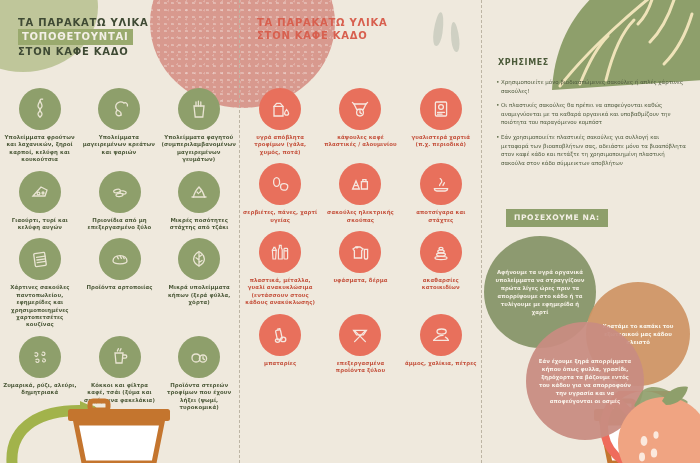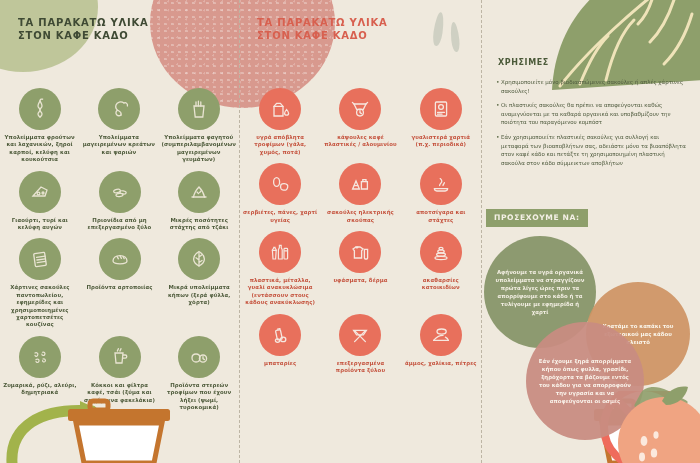--- a/index.html
+++ b/index.html
@@ -99,21 +99,21 @@
     position:absolute;left:16px;top:58px;
     font-size:8px;font-weight:bold;letter-spacing:.6px;color:#4b5a39;
   }
   .bullets{position:absolute;left:14px;top:78px;width:192px;}
   .bullet{display:flex;margin-bottom:6px;}
   .bullet .dot{
     flex:0 0 auto;width:5px;color:#5c6a46;font-size:6px;line-height:8.6px;
   }
   .bullet .txt{font-size:5.5px;line-height:8.6px;color:#4f5b3e;}
   .ban-green{
-    position:absolute;left:4px;top:209px;
+    position:absolute;left:24px;top:209px;
     background:#8e9f6b;color:#f4f0e6;
     font-size:7.6px;font-weight:bold;letter-spacing:.6px;
     padding:4px 8px 5px 8px;
   }
   .tipcircle{position:absolute;border-radius:50%;display:flex;
     align-items:center;justify-content:center;text-align:center;}
   .tipcircle .t{font-size:5.4px;line-height:8px;font-weight:bold;padding:0 9px;}
   .tc1{left:2px;top:236px;width:112px;height:112px;background:#8d9a70;}
   .tc1 .t{color:#f2eee2;}
   .tc2{left:104px;top:282px;width:104px;height:104px;background:#cf9565;opacity:.93;}
@@ -146,20 +146,21 @@
       <path d="M34 114 C42 94 50 78 62 66"></path>
     </g>
   </svg>
 
   <div class="divider d1"></div>
   <div class="divider d2"></div>
 
   <div class="col col-left">
     <div class="head">
       <div class="l l1">ΤΑ ΠΑΡΑΚΑΤΩ ΥΛΙΚΑ</div>
+      <div class="l"><span class="hl">ΤΟΠΟΘΕΤΟΥΝΤΑΙ</span></div>
       <div class="l l3">ΣΤΟΝ ΚΑΦΕ ΚΑΔΟ</div>
     </div>
 
     <div class="grid">
       <div class="row">
         <div class="cell">
           <div class="circle c-green">
             <svg width="24" height="24" viewBox="0 0 24 24" fill="none" stroke="#e9e4d2" stroke-width="1.3" stroke-linecap="round">
               <path d="M12 4c-1 2-2 3-2 5s2 2 2 4-2 2-2 4 1 2 2 3"></path>
               <path d="M12 4c1 2 2 3 2 5s-2 2-2 4 2 2 2 4-1 2-2 3"></path>

